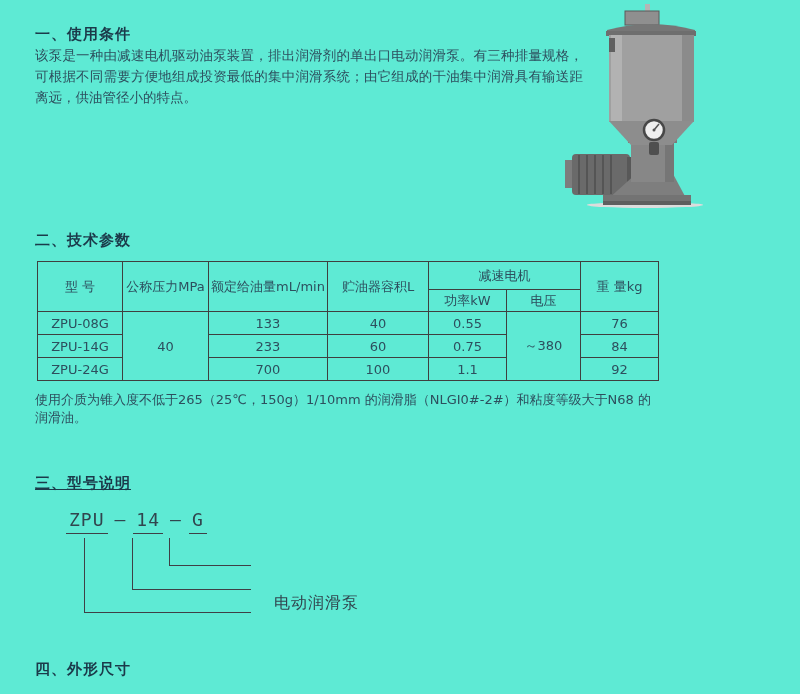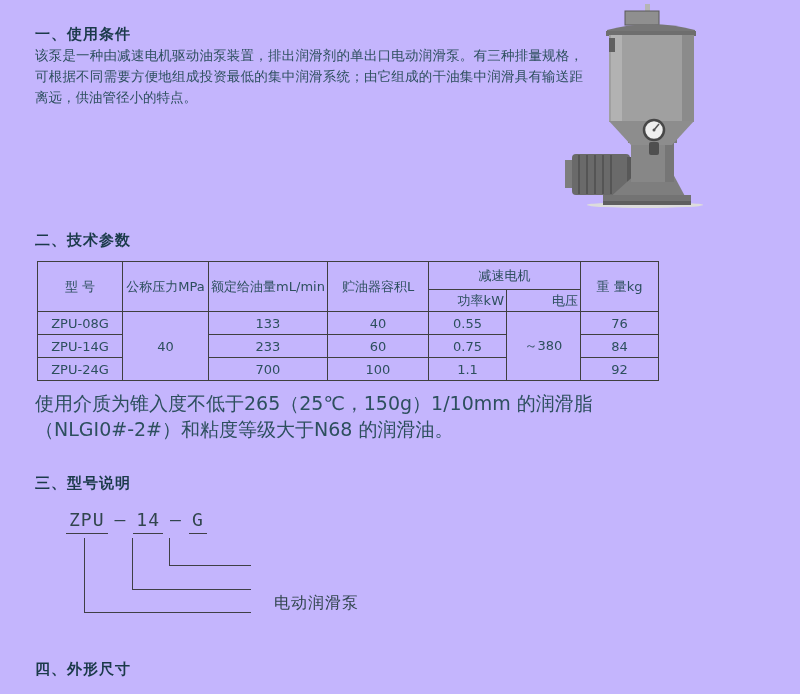--- a/index.html
+++ b/index.html
@@ -2,35 +2,35 @@
 <html><head>
 <meta charset="utf-8">
 <style>
   * { margin: 0; padding: 0; box-sizing: border-box; }
   html,body { background:#e8e8e8; }
   body { font-family: "DejaVu Sans", sans-serif; }
   .page {
     position: relative;
     width: 800px; height: 694px;
     margin: 0 auto;
-    background: #c4b5fd;
+    background: #5eead4;
     color: #2d4f5e;
     overflow: hidden;
   }
   .heading {
     position: absolute;
     left: 35px;
     font-size: 15px;
     font-weight: bold;
     color: #1b3a4a;
     letter-spacing: 1px;
   }
   #h1 { top: 25px; }
   #h2 { top: 231px; }
-  #h3 { top: 474px; }
+  #h3 { top: 474px; text-decoration: underline; }
   #h4 { top: 660px; }
 
   .bodytext {
     position: absolute;
     left: 35px; top: 45px;
     width: 548px;
     font-size: 13.5px;
     line-height: 21px;
     color: #2d4f5e;
     text-align: justify;
@@ -52,28 +52,28 @@
     color: #2d4f5e;
     table-layout: fixed;
   }
   table.spec td {
     border: 1px solid #3f3f3f;
     text-align: center;
     vertical-align: middle;
     padding: 0 2px;
   }
   tr.hdr1 td { height: 28px; }
-  tr.hdr2 td { height: 22px; text-align: right; }
+  tr.hdr2 td { height: 22px; }
   tr.datarow td { height: 23px; }
 
   .note {
     position: absolute;
     left: 35px; top: 391px;
     width: 620px;
-    font-size: 19px;
+    font-size: 13px;
     color: #2d4f5e;
   }
 
   .model-diagram { position: absolute; left: 0; top: 0; width: 800px; height: 618px; pointer-events: none; }
   .model-code {
     position: absolute;
     left: 66px; top: 509px;
     font-family: "DejaVu Sans Mono", monospace;
     font-size: 18px;
     color: #31454e;

